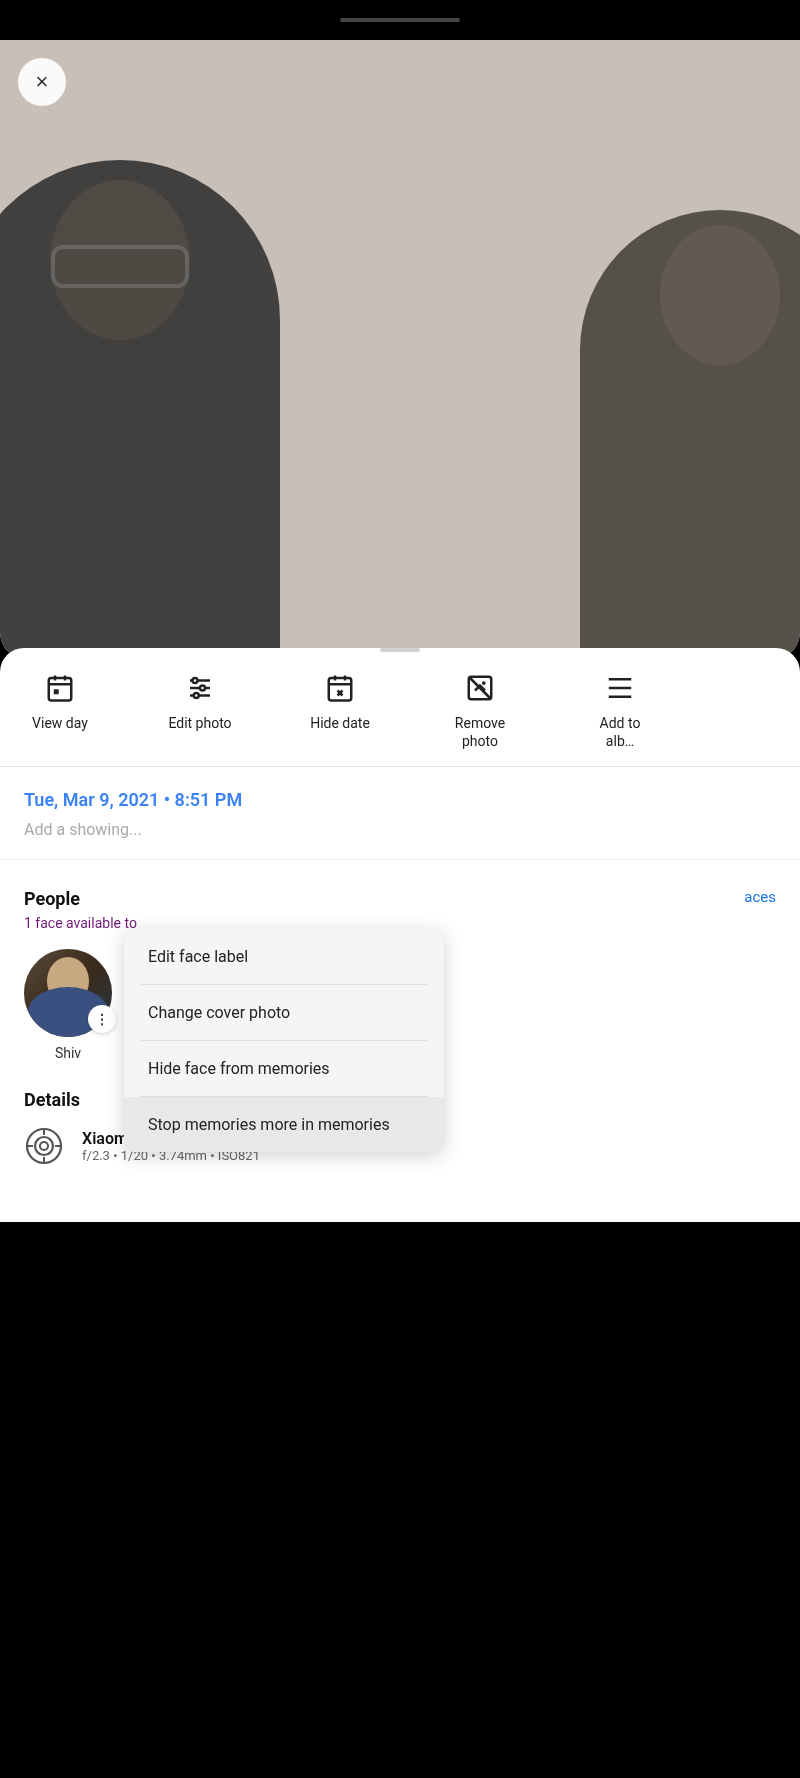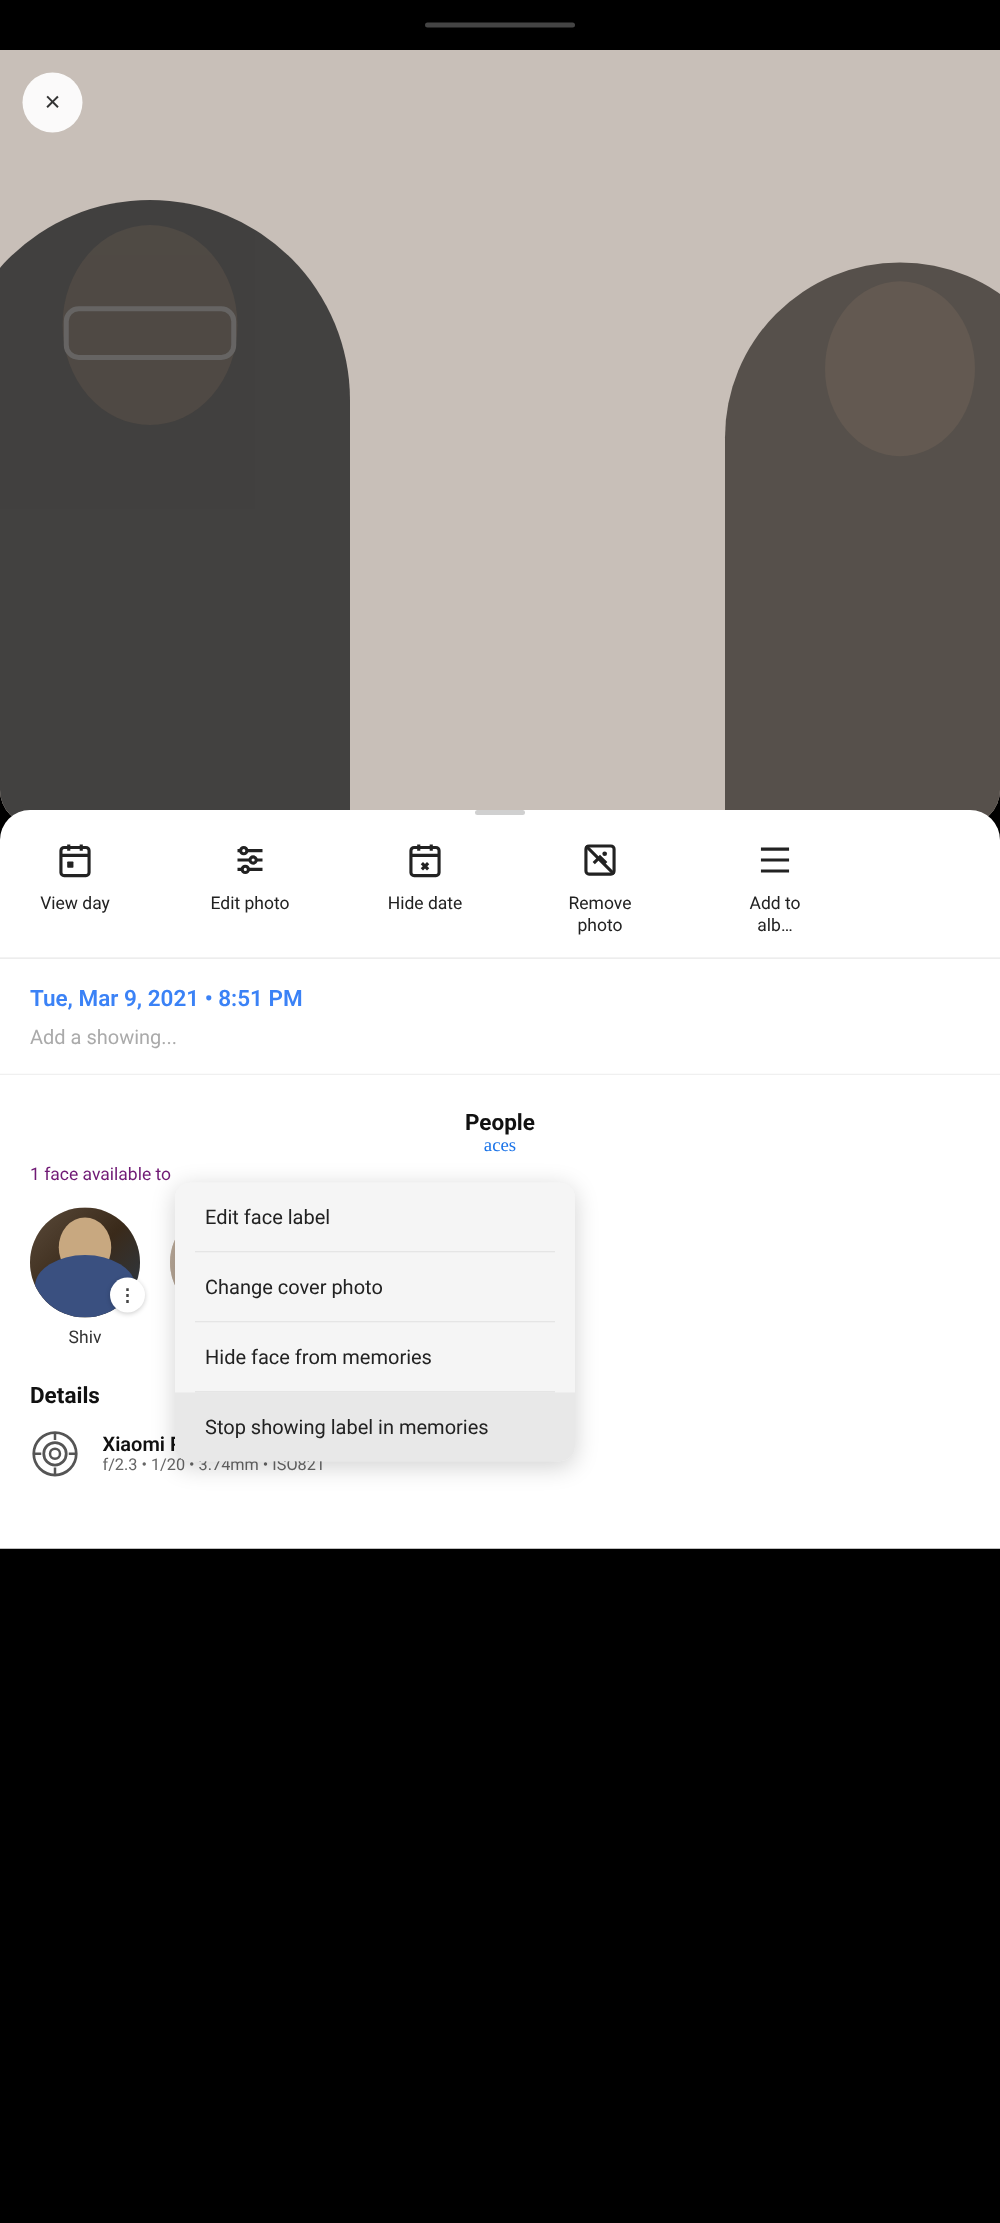--- a/index.html
+++ b/index.html
@@ -203,35 +203,33 @@
       background: #f0f0f0;
       margin: 12px 0;
     }
 
     
     .people-section {
       padding: 16px 24px 0;
     }
     .people-header {
       display: flex;
-      align-items: center;
+      align-items: flex-start;
       justify-content: space-between;
       margin-bottom: 6px;
-      flex-direction: column;
     }
     .people-title {
       font-size: 18px;
       font-weight: 700;
       color: #111;
     }
     .faces-link {
       font-size: 15px;
       color: #1a73e8;
       cursor: pointer;
-      font-family: Liberation Serif, serif;
     }
     .people-sub {
       font-size: 14px;
       color: #701a75;
       margin-bottom: 18px;
     }
 
     
     .people-row {
       display: flex;
@@ -341,21 +339,21 @@
     }
     .person-name.add-name {
       color: #1a73e8;
       cursor: pointer;
     }
 
     
     .context-menu {
       position: absolute;
       top: -20px;
-      left: 116px;
+      left: 100px;
       background: #f5f5f5;
       border-radius: 12px;
       box-shadow: 0 4px 20px rgba(0,0,0,0.18);
       z-index: 100;
       min-width: 320px;
       overflow: hidden;
     }
     .context-menu-item {
       padding: 18px 24px;
       font-size: 16px;
@@ -536,21 +534,21 @@
         <span class="person-name add-name">Add name</span>
       </div>
 
       <div class="context-menu">
         <div class="context-menu-item">Edit face label</div>
         <div class="context-menu-divider"></div>
         <div class="context-menu-item">Change cover photo</div>
         <div class="context-menu-divider"></div>
         <div class="context-menu-item">Hide face from memories</div>
         <div class="context-menu-divider"></div>
-        <div class="context-menu-item active">Stop showing label in memories</div>
+        <div class="context-menu-item active">Stop memories more in memories</div>
       </div>
 
     </div>
   </div>
 
   <div class="details-section">
     <div class="details-title">Details</div>
     <div class="detail-row">
       <div class="detail-icon">
         <svg class="camera-icon-svg" viewBox="0 0 38 38" fill="none">

